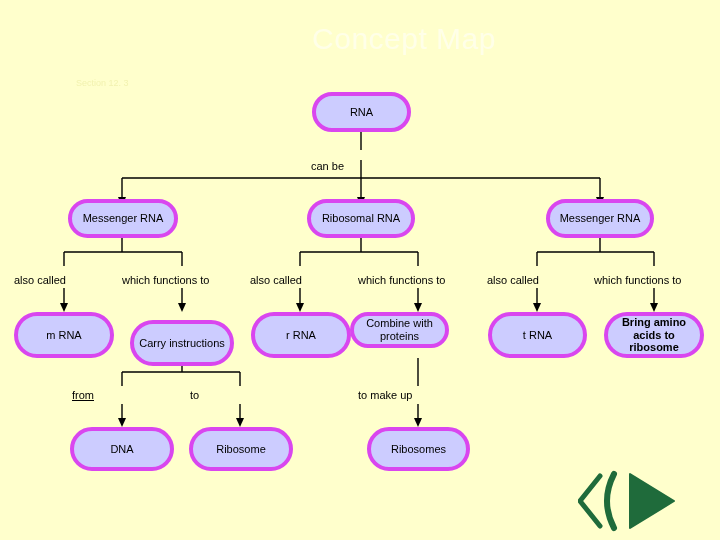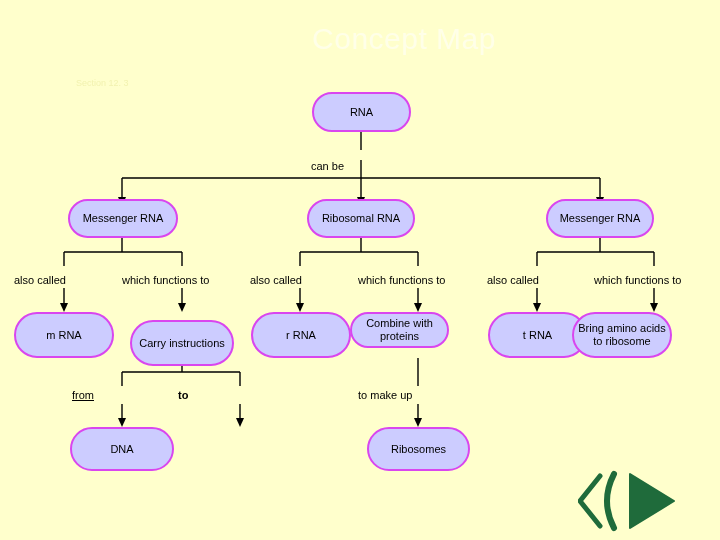--- a/index.html
+++ b/index.html
@@ -24,21 +24,21 @@
   .section{
     position:absolute;
     left:76px;top:78px;
     font-size:9px;
     color:#f2f2b0;
   }
 
   .node{
     position:absolute;
     background:#ccccff;
-    border:2px solid #d946ef;
+    border:4px solid #d946ef;
     border-radius:26px/26px;
     box-sizing:border-box;
     display:flex;
     align-items:center;
     justify-content:center;
     text-align:center;
     font-size:11px;
     color:#000;
     line-height:1.15;
     padding:2px 4px;
@@ -122,34 +122,35 @@
 
   <div class="node" style="left:307px;top:199px;width:108px;height:39px;">Ribosomal RNA</div>
   <div class="node" style="left:68px;top:199px;width:110px;height:39px;">Messenger RNA</div>
   <div class="node" style="left:546px;top:199px;width:108px;height:39px;">Messenger RNA</div>
 
   <div class="node" style="left:14px;top:312px;width:100px;height:46px;">m RNA</div>
   <div class="node" style="left:130px;top:312px;width:104px;height:46px;margin-top:8px;">Carry instructions</div>
   <div class="node" style="left:251px;top:312px;width:100px;height:46px;">r RNA</div>
   <div class="node" style="left:350px;top:312px;width:99px;height:36px;">Combine with proteins</div>
   <div class="node" style="left:488px;top:312px;width:99px;height:46px;">t RNA</div>
-  <div class="node" style="left:572px;top:312px;width:100px;height:46px;">Bring amino acids to ribosome</div>
+  <div class="node" style="left:604px;top:312px;width:100px;height:46px;font-weight:bold;">Bring amino acids to ribosome</div>
 
   <div class="node" style="left:70px;top:427px;width:104px;height:44px;">DNA</div>
+  <div class="node" style="left:189px;top:427px;width:104px;height:44px;">Ribosome</div>
   <div class="node" style="left:367px;top:427px;width:103px;height:44px;">Ribosomes</div>
 
   <div class="lbl" style="left:311px;top:160px;width:100px;">can be</div>
   <div class="lbl" style="left:14px;top:274px;width:100px;">also called</div>
   <div class="lbl" style="left:122px;top:274px;width:120px;">which functions to</div>
   <div class="lbl" style="left:250px;top:274px;width:100px;">also called</div>
   <div class="lbl" style="left:358px;top:274px;width:120px;">which functions to</div>
   <div class="lbl" style="left:487px;top:274px;width:100px;">also called</div>
   <div class="lbl" style="left:594px;top:274px;width:120px;">which functions to</div>
   <div class="lbl" style="left:72px;top:389px;width:100px;text-decoration:underline;">from</div>
-  <div class="lbl" style="left:178px;top:389px;width:100px;font-weight:bold;">to</div>
+  <div class="lbl" style="left:190px;top:389px;width:100px;">to</div>
   <div class="lbl" style="left:358px;top:389px;width:120px;">to make up</div>
 
   <svg class="logo" viewBox="0 0 120 62">
     <path d="M22 6 L2 31 L22 56" stroke="#1f6b3b" stroke-width="5" fill="none" stroke-linecap="round"></path>
     <path d="M36 4 Q22 31 36 58" stroke="#1f6b3b" stroke-width="6" fill="none" stroke-linecap="round"></path>
     <path d="M52 4 L52 58 L96 31 Z" fill="#1f6b3b" stroke="#1f6b3b" stroke-width="2" stroke-linejoin="round"></path>
   </svg>
 
 </div>
 

